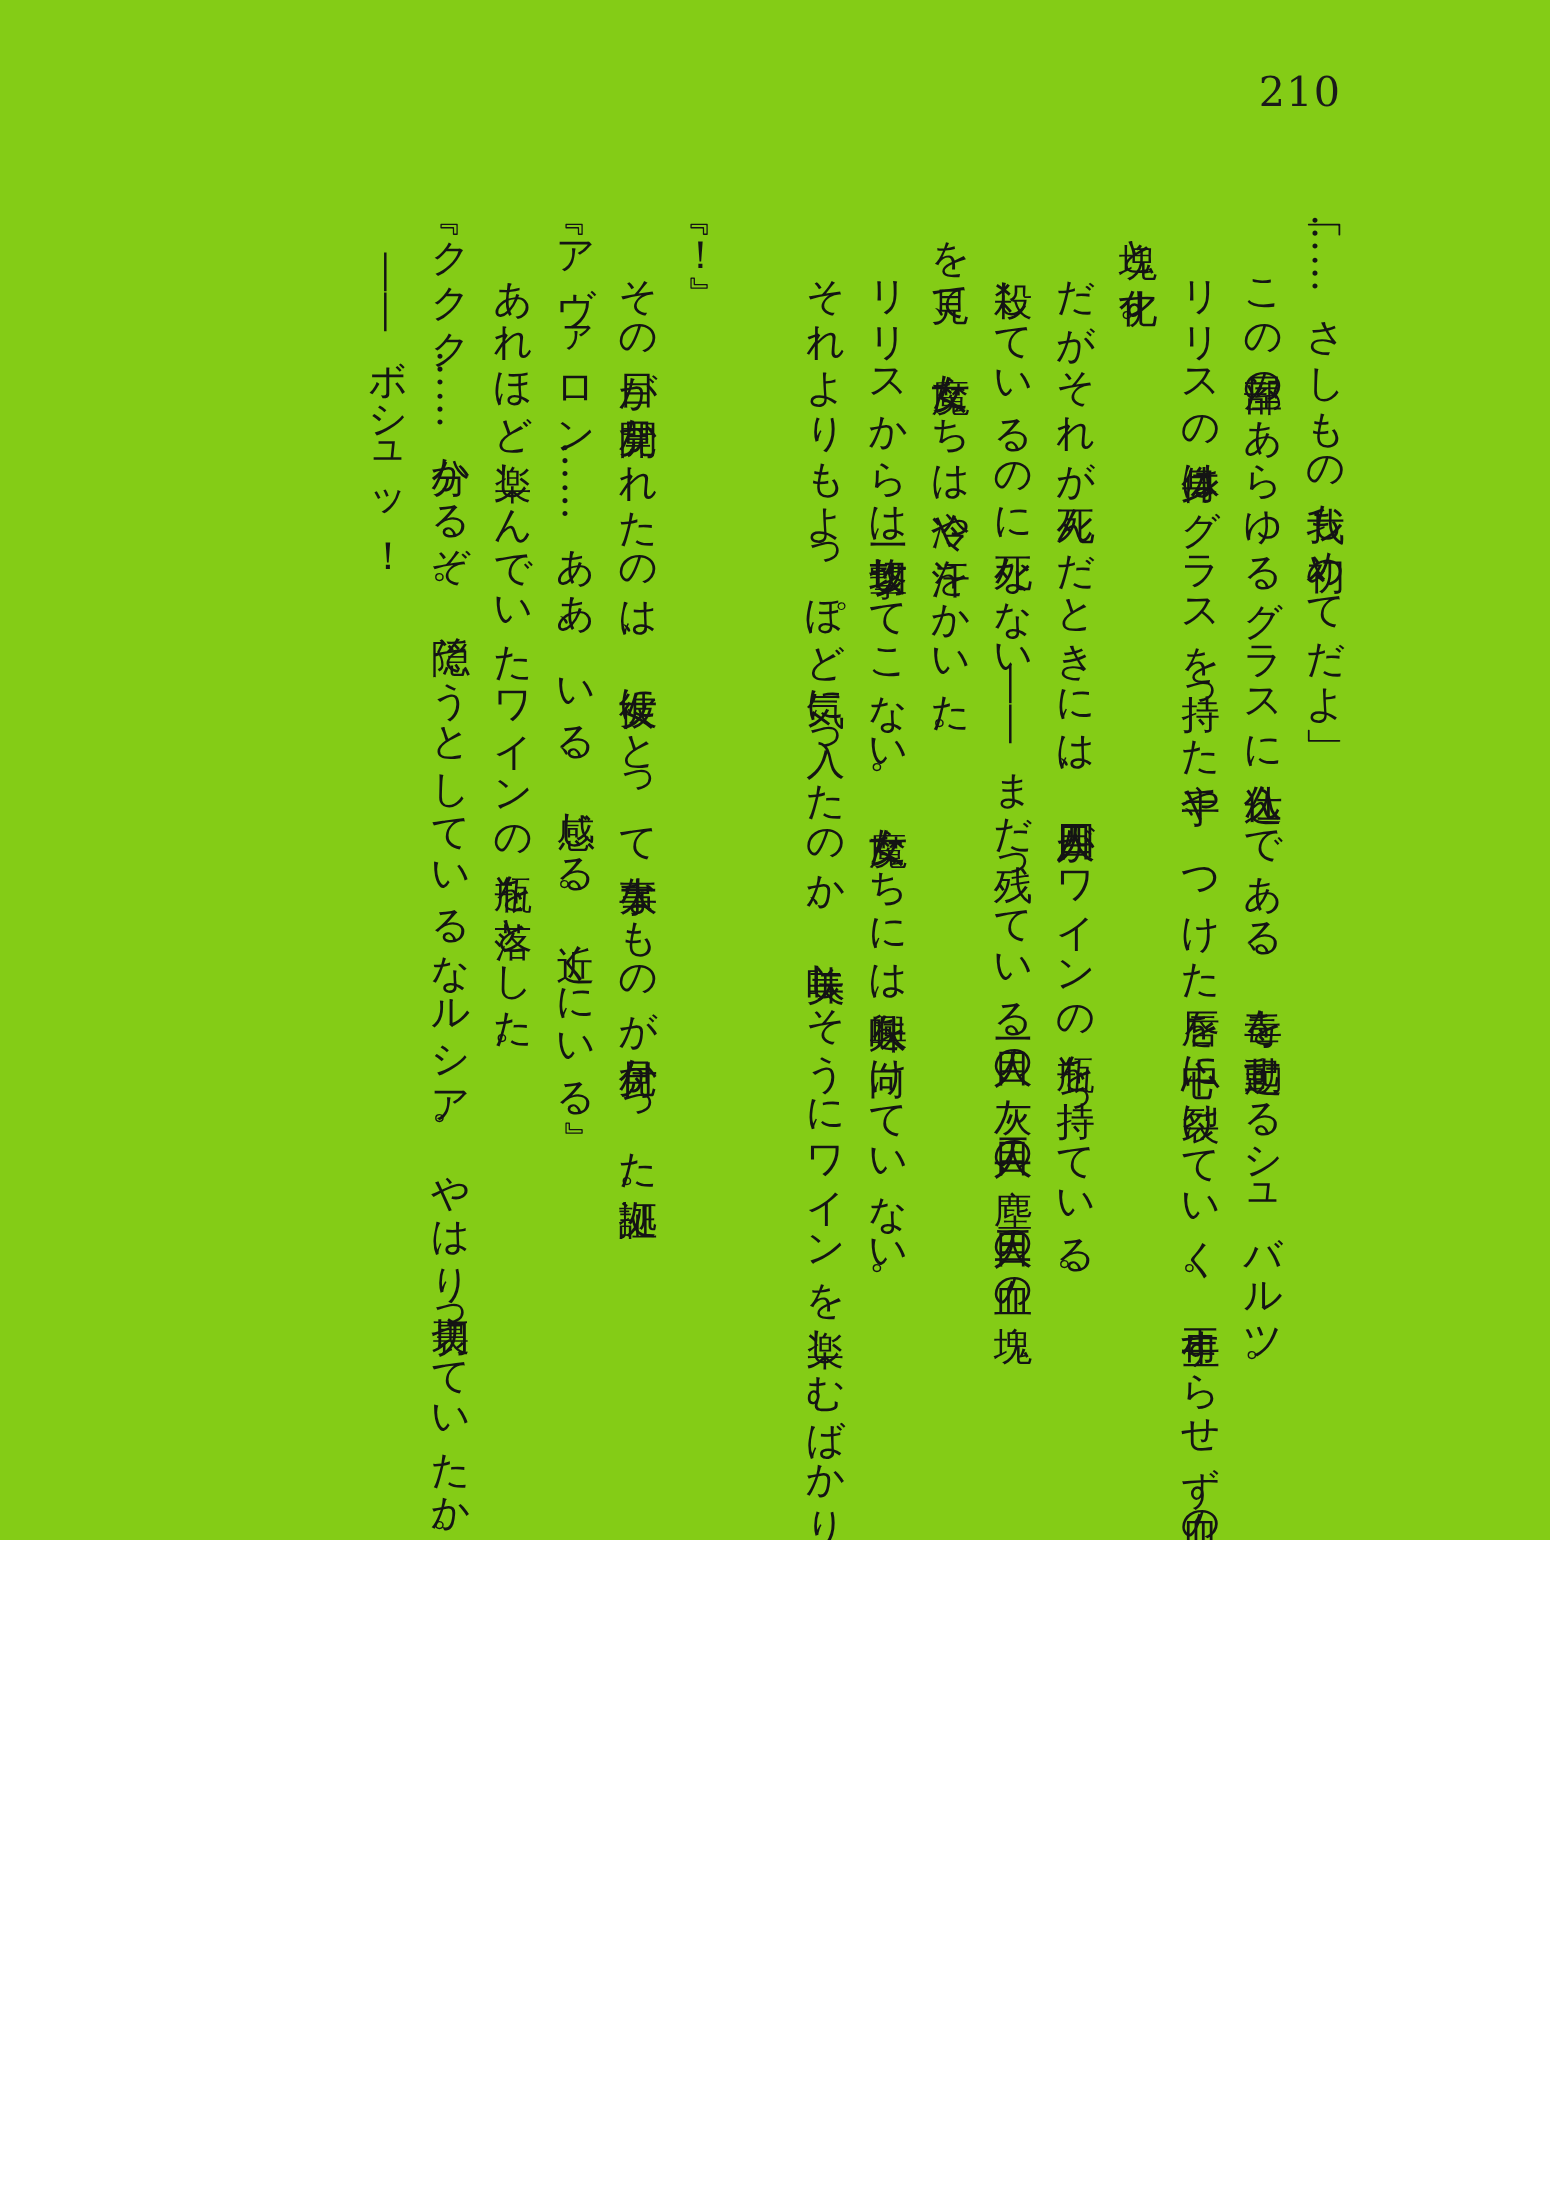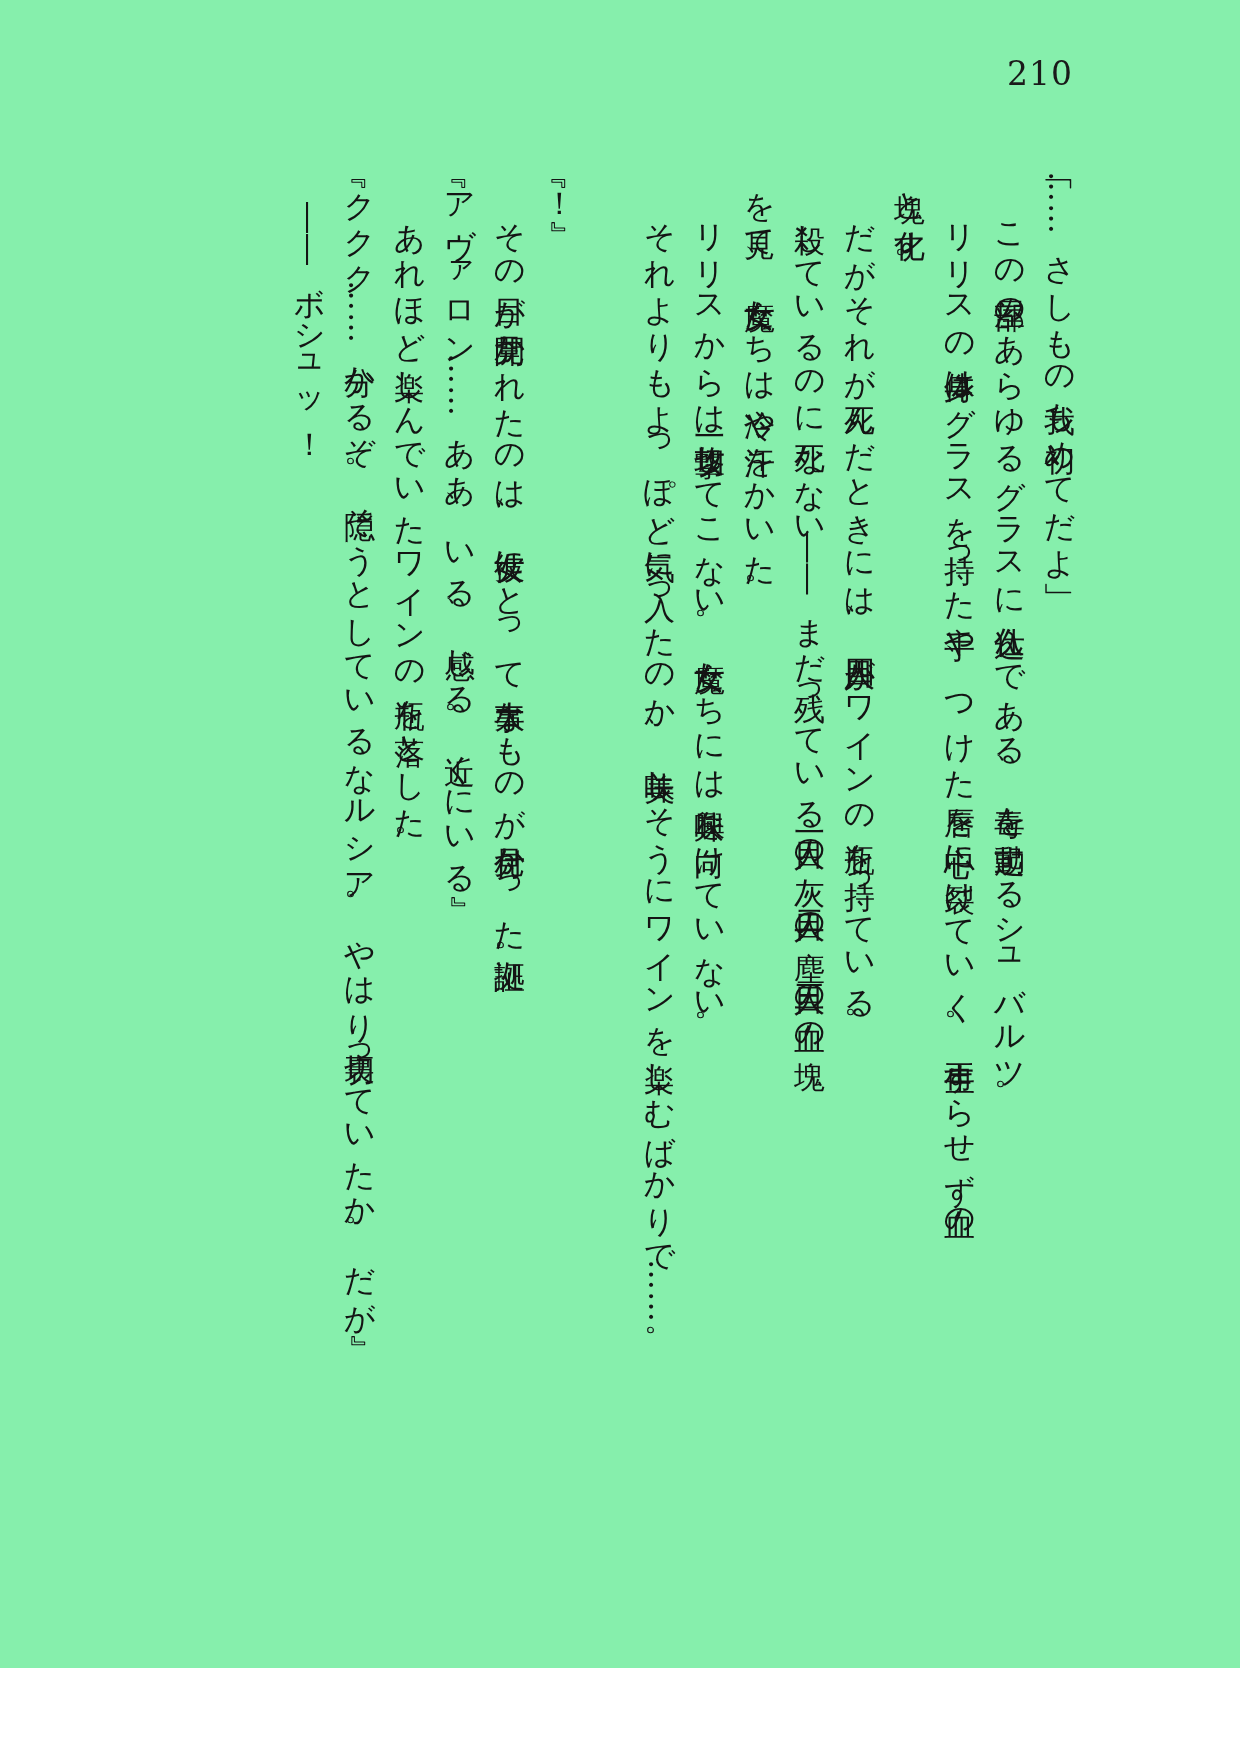--- a/index.html
+++ b/index.html
@@ -3,22 +3,22 @@
 <meta charset="utf-8">
 <style>
   html, body {
     margin: 0;
     padding: 0;
     background: #ffffff;
   }
   .page {
     position: relative;
     width: 1240px;
-    height: 1668px;
-    background: #86efac;
+    height: 1232px;
+    background: #84cc16;
     overflow: hidden;
     font-family: "DejaVu Serif", "Liberation Serif", serif;
     color: #111111;
   }
   .page-number {
     position: absolute;
     top: 54px;
     right: 167px;
     font-size: 33px;
     letter-spacing: 1px;

